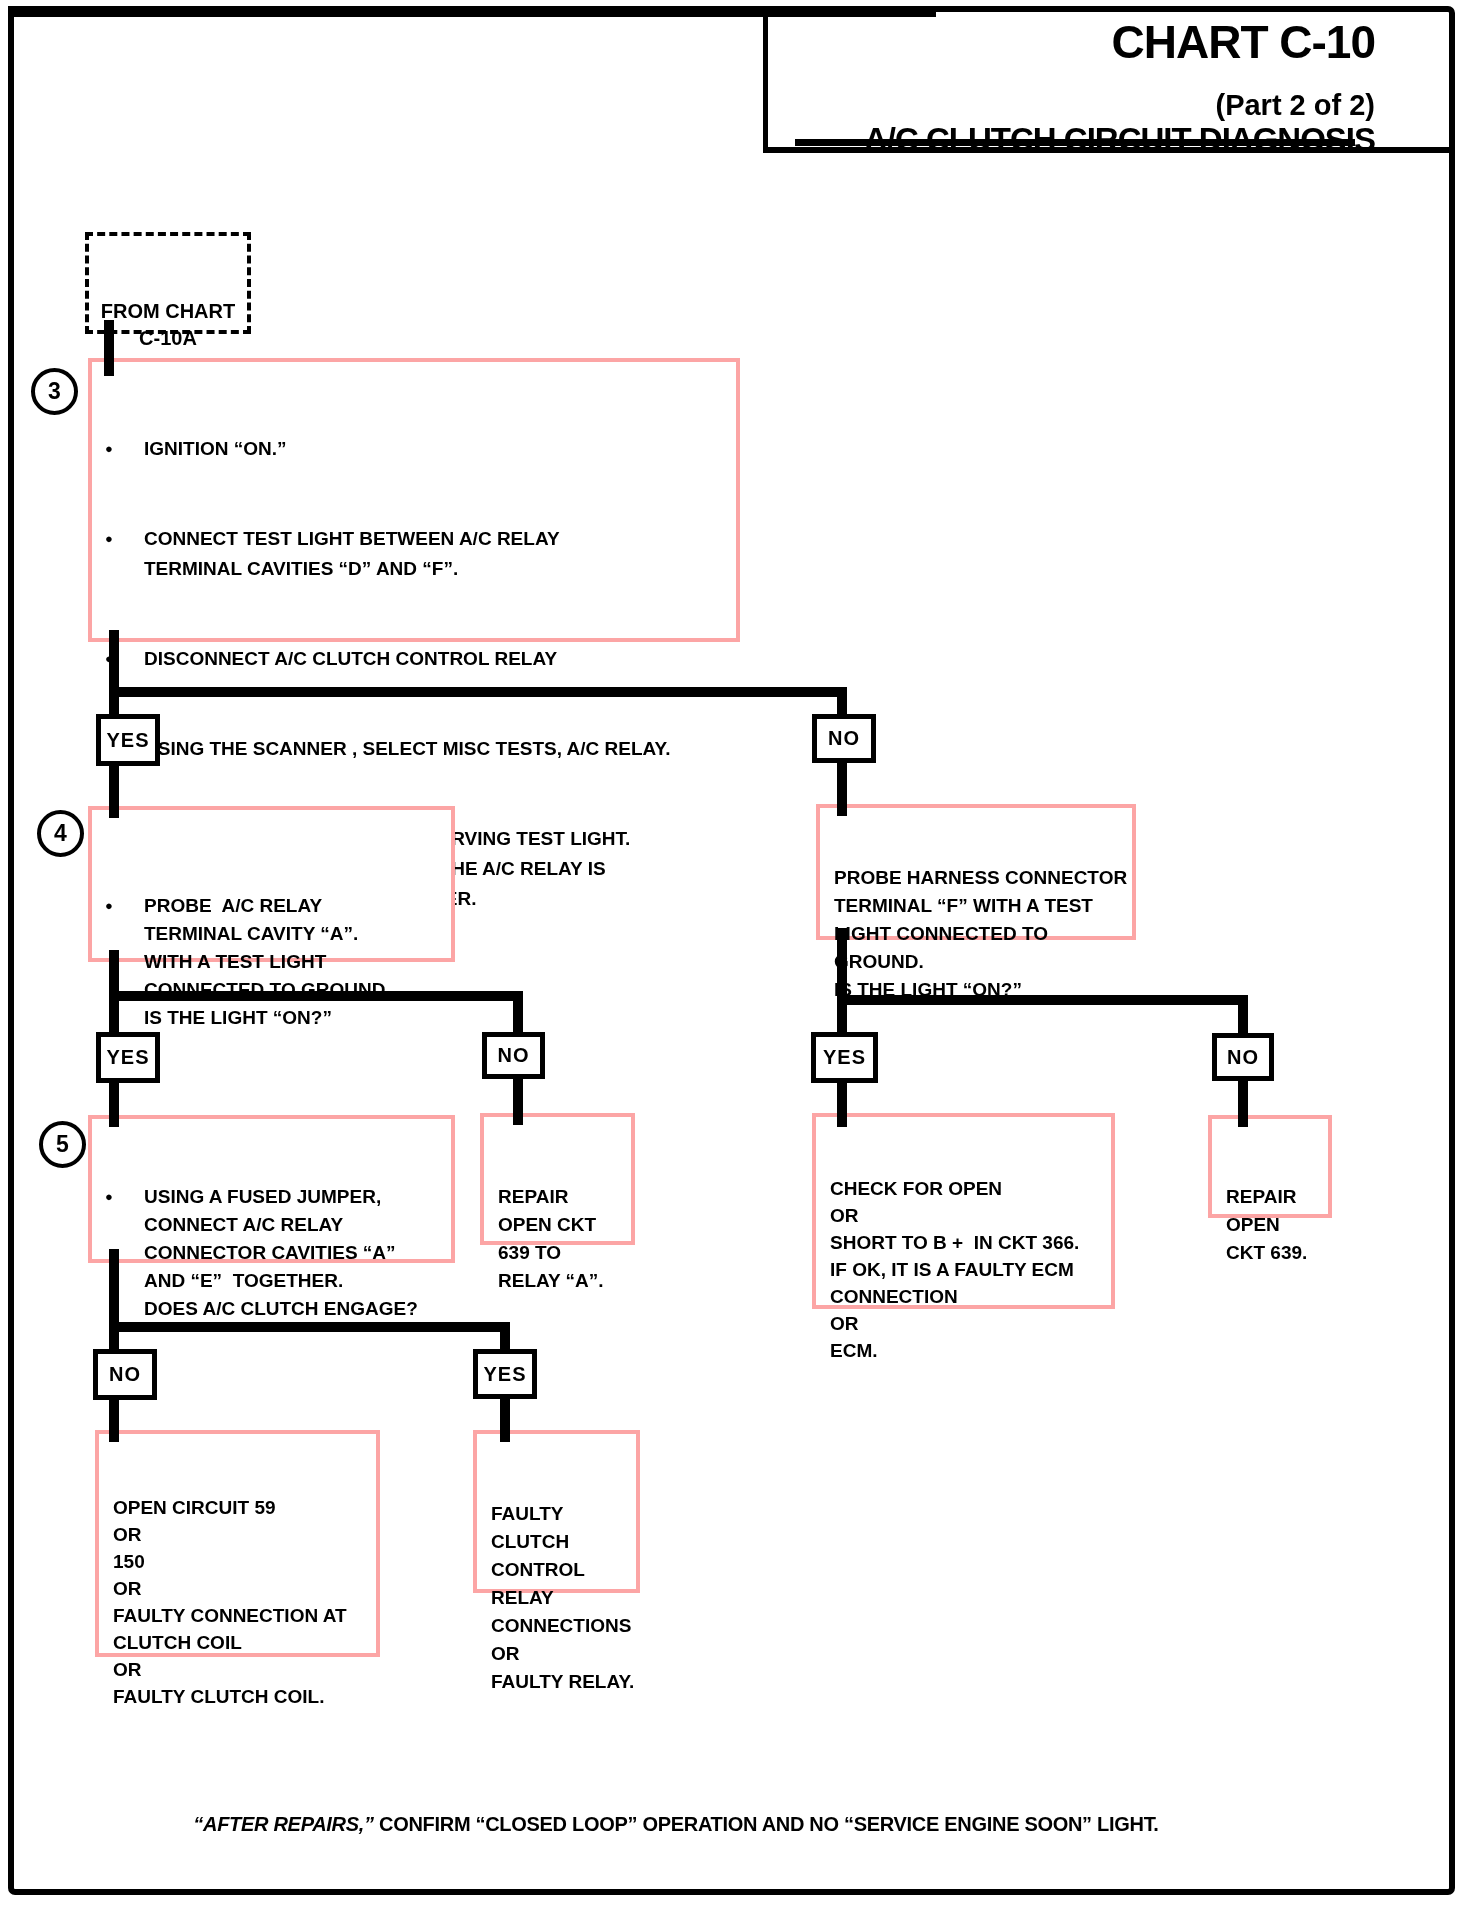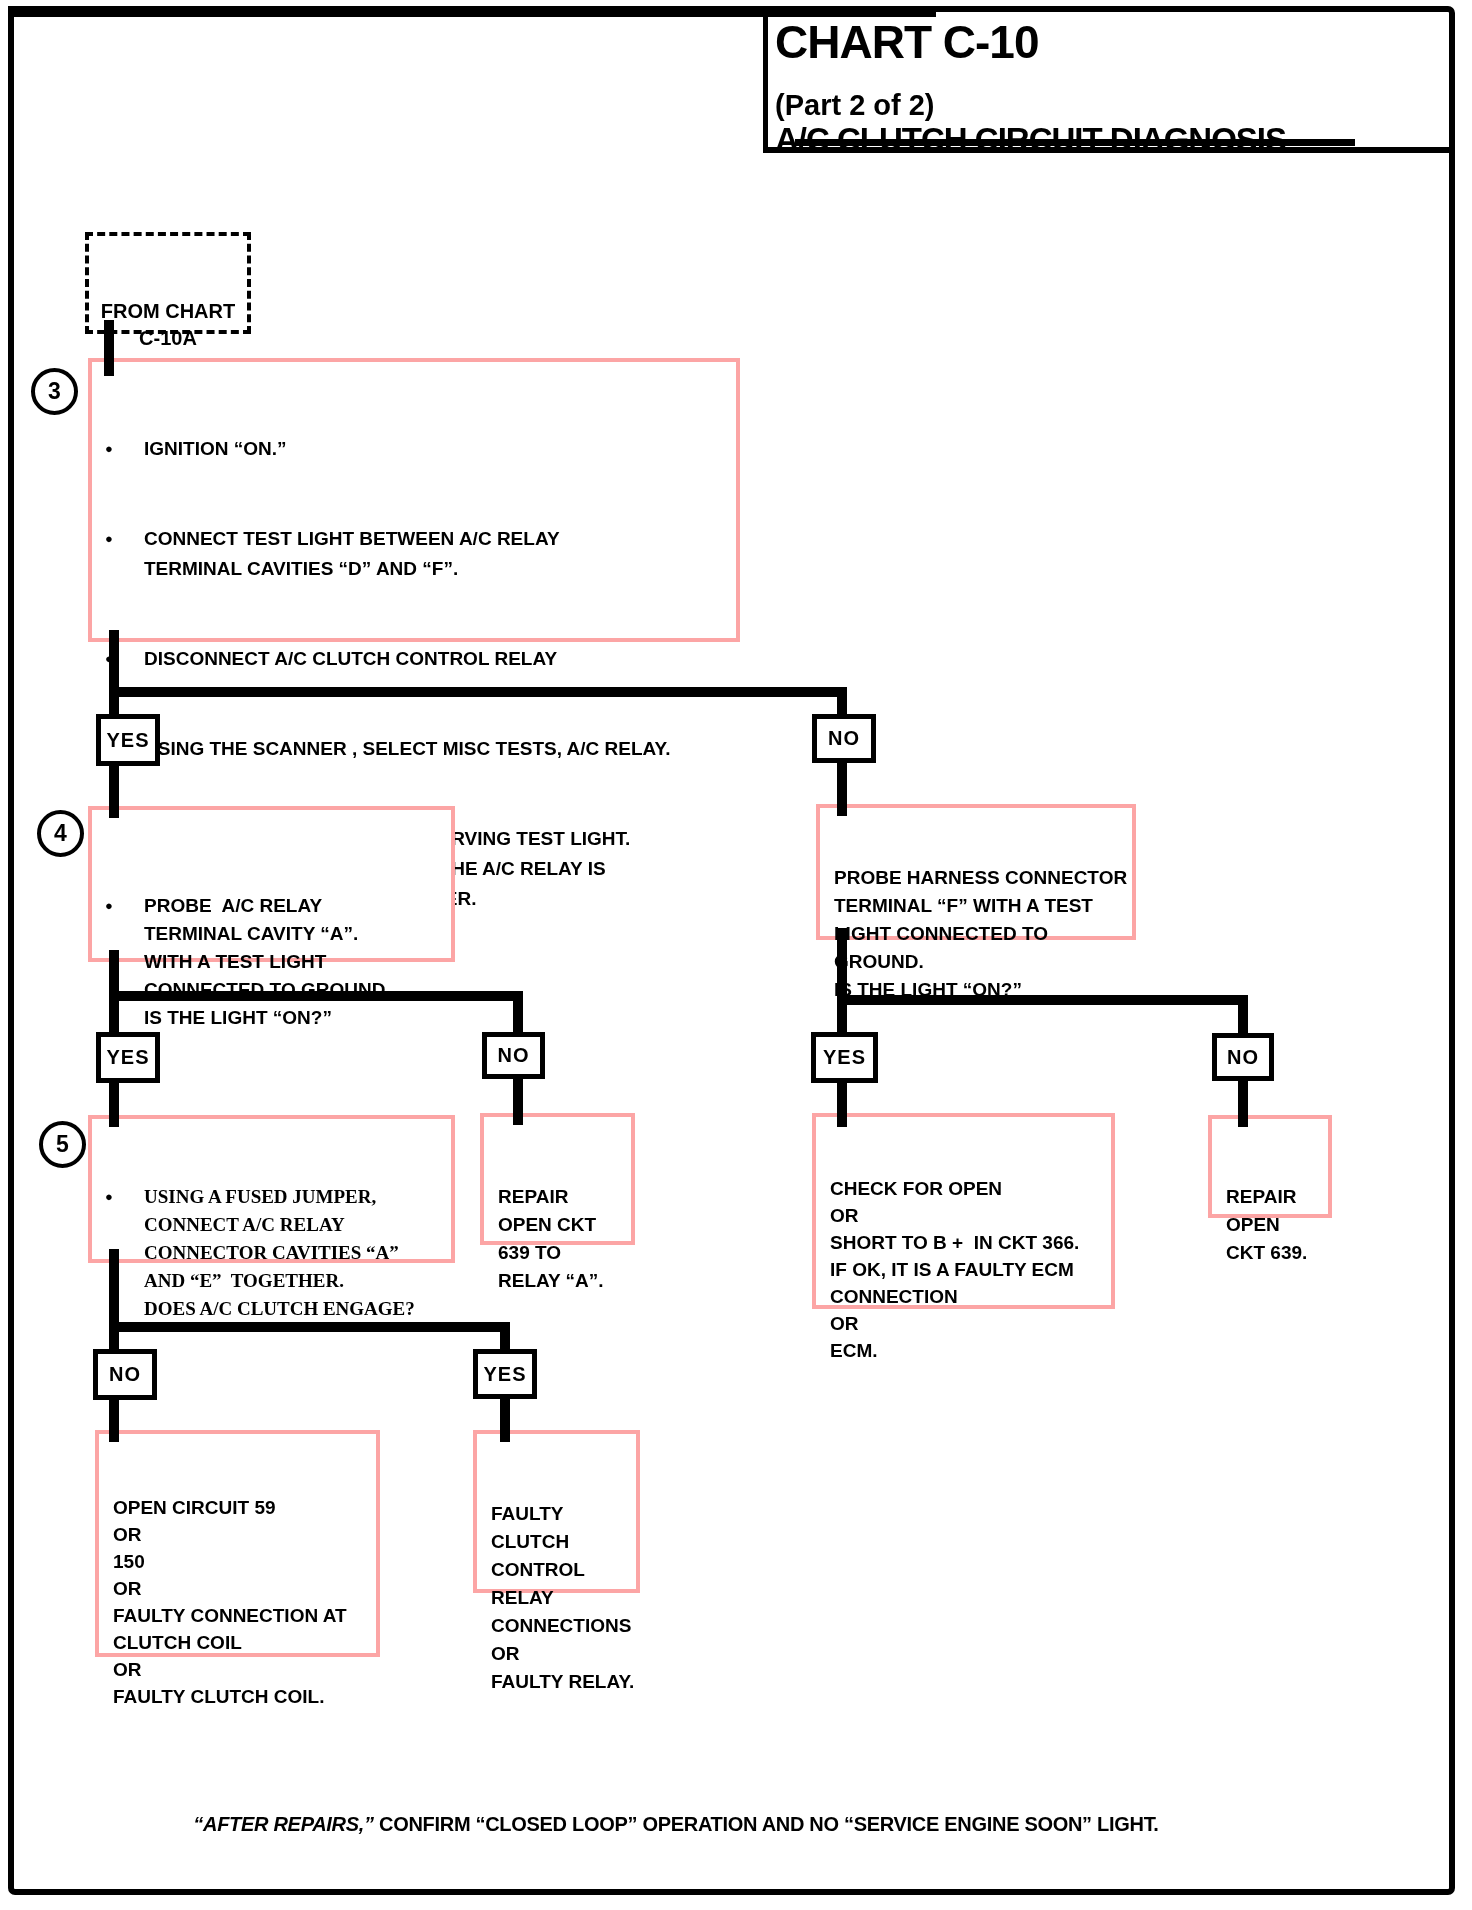--- a/index.html
+++ b/index.html
@@ -11,21 +11,21 @@
   .page { position:absolute; left:0; top:0; width:1472px; height:1910px; background:#fff; }
   .page-frame {
     position:absolute; left:8px; top:6px; width:1447px; height:1889px;
     border:6px solid #000; border-radius:7px;
   }
   .top-heavy-bar { position:absolute; left:8px; top:6px; width:928px; height:11px; background:#000; }
 
   
   .tb-vline { position:absolute; left:763px; top:6px; width:5px; height:147px; background:#000; }
   .tb-hline { position:absolute; left:763px; top:147px; width:692px; height:6px; background:#000; }
-  .title-block { position:absolute; left:775px; top:16px; width:600px; text-align:left; font-weight:bold; }
+  .title-block { position:absolute; left:775px; top:16px; width:600px; text-align:right; font-weight:bold; }
   .title-main { font-size:46px; letter-spacing:-1px; line-height:52px; }
   .title-part { font-size:29px; line-height:34px; margin-top:20px; }
   .title-sub  { font-size:33px; letter-spacing:-1px; line-height:36px; }
   .title-underline { position:absolute; left:795px; top:139px; width:560px; height:7px; background:#000; }
 
   
   .node {
     position:absolute; background:#fff; border:4px solid #fca5a5;
     font-weight:bold; font-size:19px; line-height:28px; white-space:pre-wrap;
   }
@@ -89,21 +89,21 @@
 IS THE LIGHT “ON?”</div>
   </div>
 
   <div class="node" style="left:816px; top:804px; width:320px; height:136px; ">
     <div class="plain-pad">PROBE HARNESS CONNECTOR
 TERMINAL “F” WITH A TEST
 LIGHT CONNECTED TO GROUND.
 IS THE LIGHT “ON?”</div>
   </div>
 
-  <div class="node" style="left:88px; top:1115px; width:367px; height:148px; padding-top:8px;font-family:Liberation Serif, serif;">
+  <div class="node" style="left:88px; top:1115px; width:367px; height:148px; padding-top:8px;">
     <div class="blt">USING A FUSED JUMPER,
 CONNECT A/C RELAY
 CONNECTOR CAVITIES “A”
 AND “E”  TOGETHER.
 DOES A/C CLUTCH ENGAGE?</div>
   </div>
 
   <div class="node" style="left:480px; top:1113px; width:155px; height:132px; padding-top:10px;">
     <div class="plain-pad">REPAIR
 OPEN CKT

